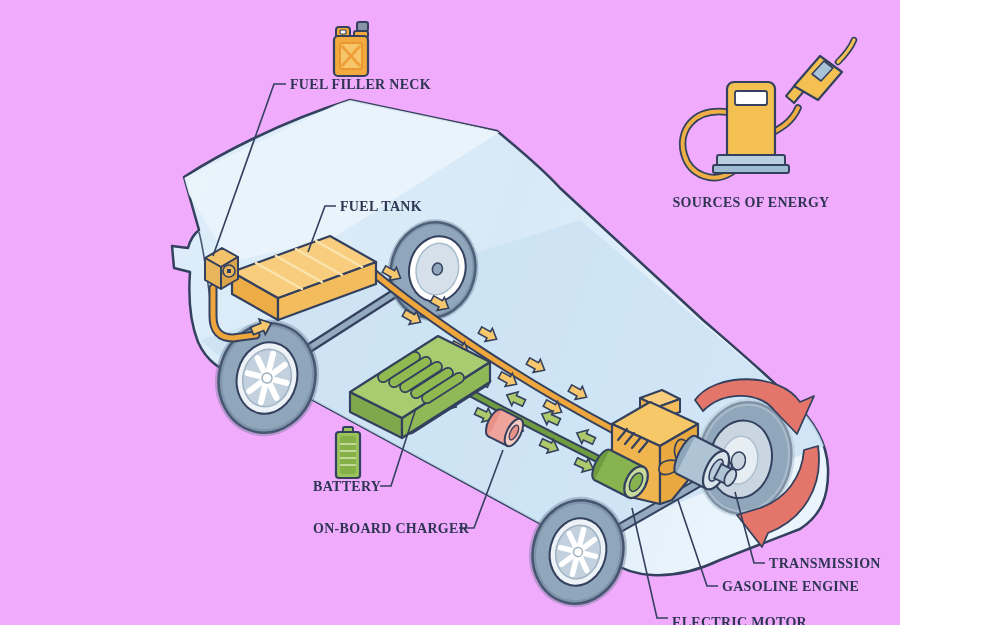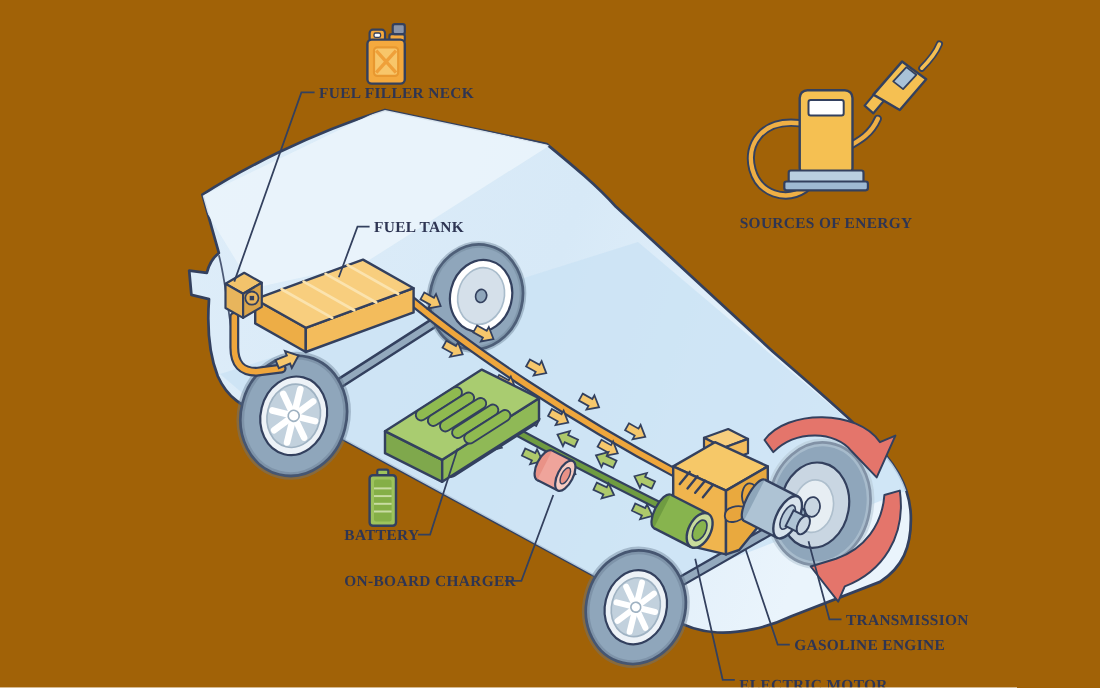--- a/index.html
+++ b/index.html
@@ -1,16 +1,16 @@
 <!DOCTYPE html>
 <html><head>
 <meta charset="utf-8">
 <style>
   html,body{margin:0;padding:0;background:#ffffff;}
-  .stage{width:1000px;height:625px;position:relative;background:#a16207;overflow:hidden;
+  .stage{width:900px;height:625px;position:relative;background:#f0abfc;overflow:hidden;
          font-family:"Liberation Serif","DejaVu Serif",serif;}
   svg{display:block;}
   text.lbl{font-family:"Liberation Serif","DejaVu Serif",serif;font-weight:700;
            font-size:14px;letter-spacing:0.3px;fill:#2E3553;}
 </style>
 </head>
 <body>
 
 <div class="stage">
 <svg width="1000" height="625" viewBox="0 0 1000 625">

